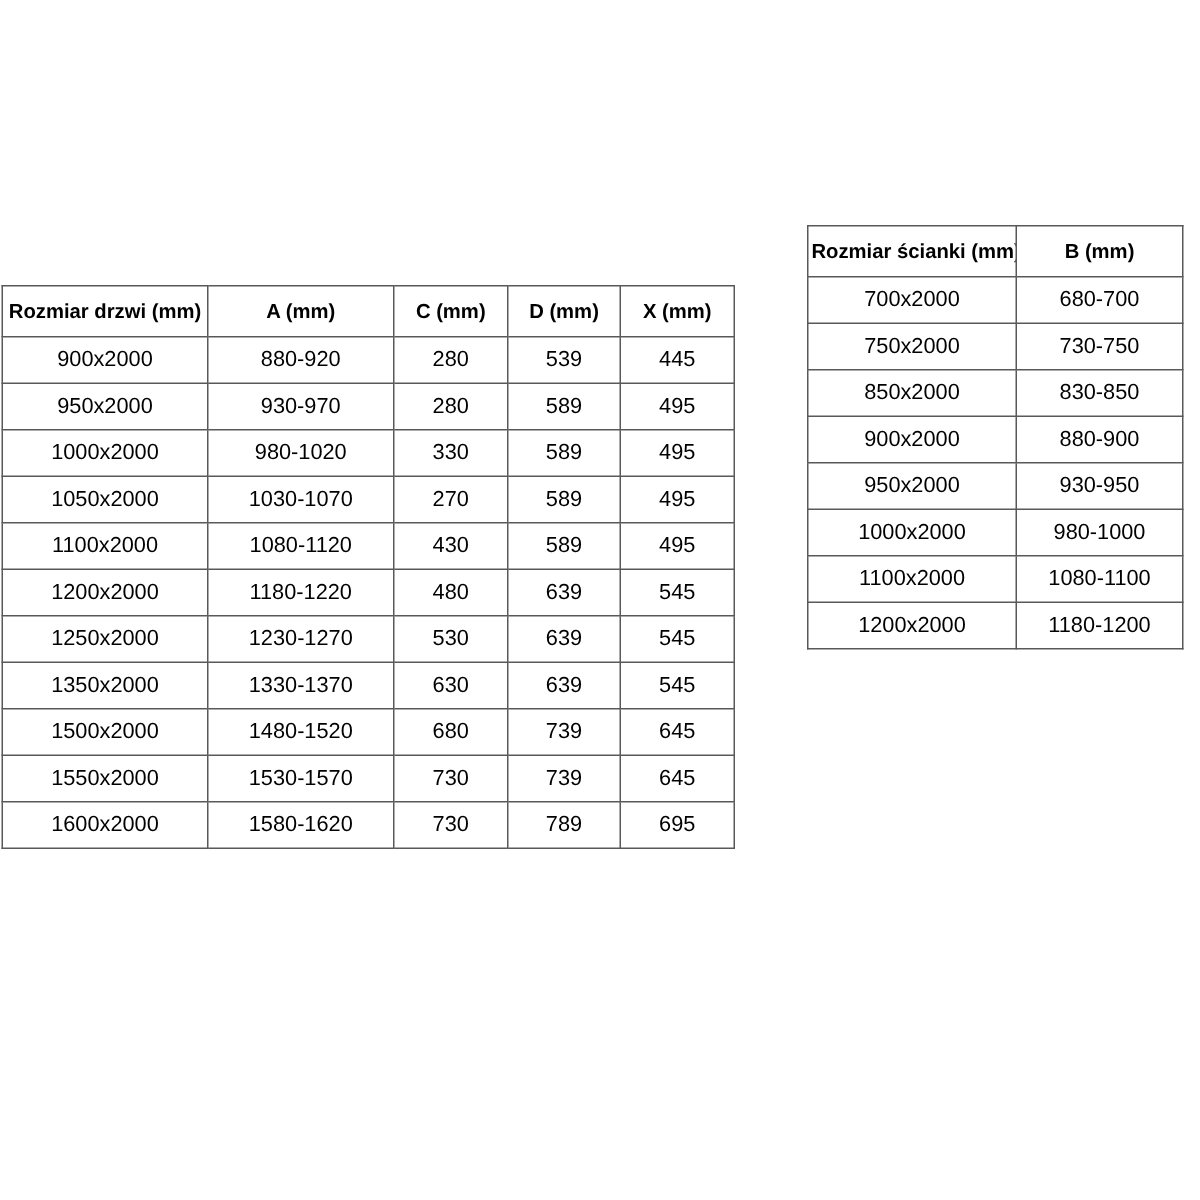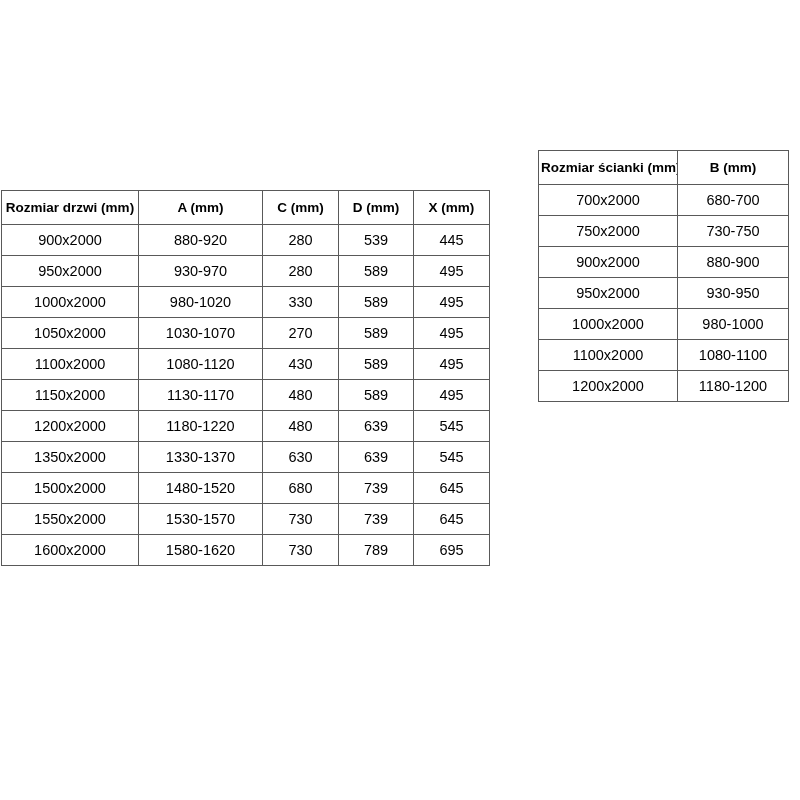--- a/index.html
+++ b/index.html
@@ -96,30 +96,30 @@
           <td>495</td>
         </tr>
         <tr>
           <td>1100x2000</td>
           <td>1080-1120</td>
           <td>430</td>
           <td>589</td>
           <td>495</td>
         </tr>
         <tr>
-          <td>1150x2000</td>
-          <td>1130-1170</td>
-          <td>480</td>
-          <td>589</td>
-          <td>495</td>
-        </tr>
-        <tr>
           <td>1200x2000</td>
           <td>1180-1220</td>
           <td>480</td>
+          <td>639</td>
+          <td>545</td>
+        </tr>
+        <tr>
+          <td>1250x2000</td>
+          <td>1230-1270</td>
+          <td>530</td>
           <td>639</td>
           <td>545</td>
         </tr>
         <tr>
           <td>1350x2000</td>
           <td>1330-1370</td>
           <td>630</td>
           <td>639</td>
           <td>545</td>
         </tr>
@@ -161,20 +161,24 @@
     <tbody>
         <tr>
           <td>700x2000</td>
           <td>680-700</td>
         </tr>
         <tr>
           <td>750x2000</td>
           <td>730-750</td>
         </tr>
         <tr>
+          <td>850x2000</td>
+          <td>830-850</td>
+        </tr>
+        <tr>
           <td>900x2000</td>
           <td>880-900</td>
         </tr>
         <tr>
           <td>950x2000</td>
           <td>930-950</td>
         </tr>
         <tr>
           <td>1000x2000</td>
           <td>980-1000</td>

